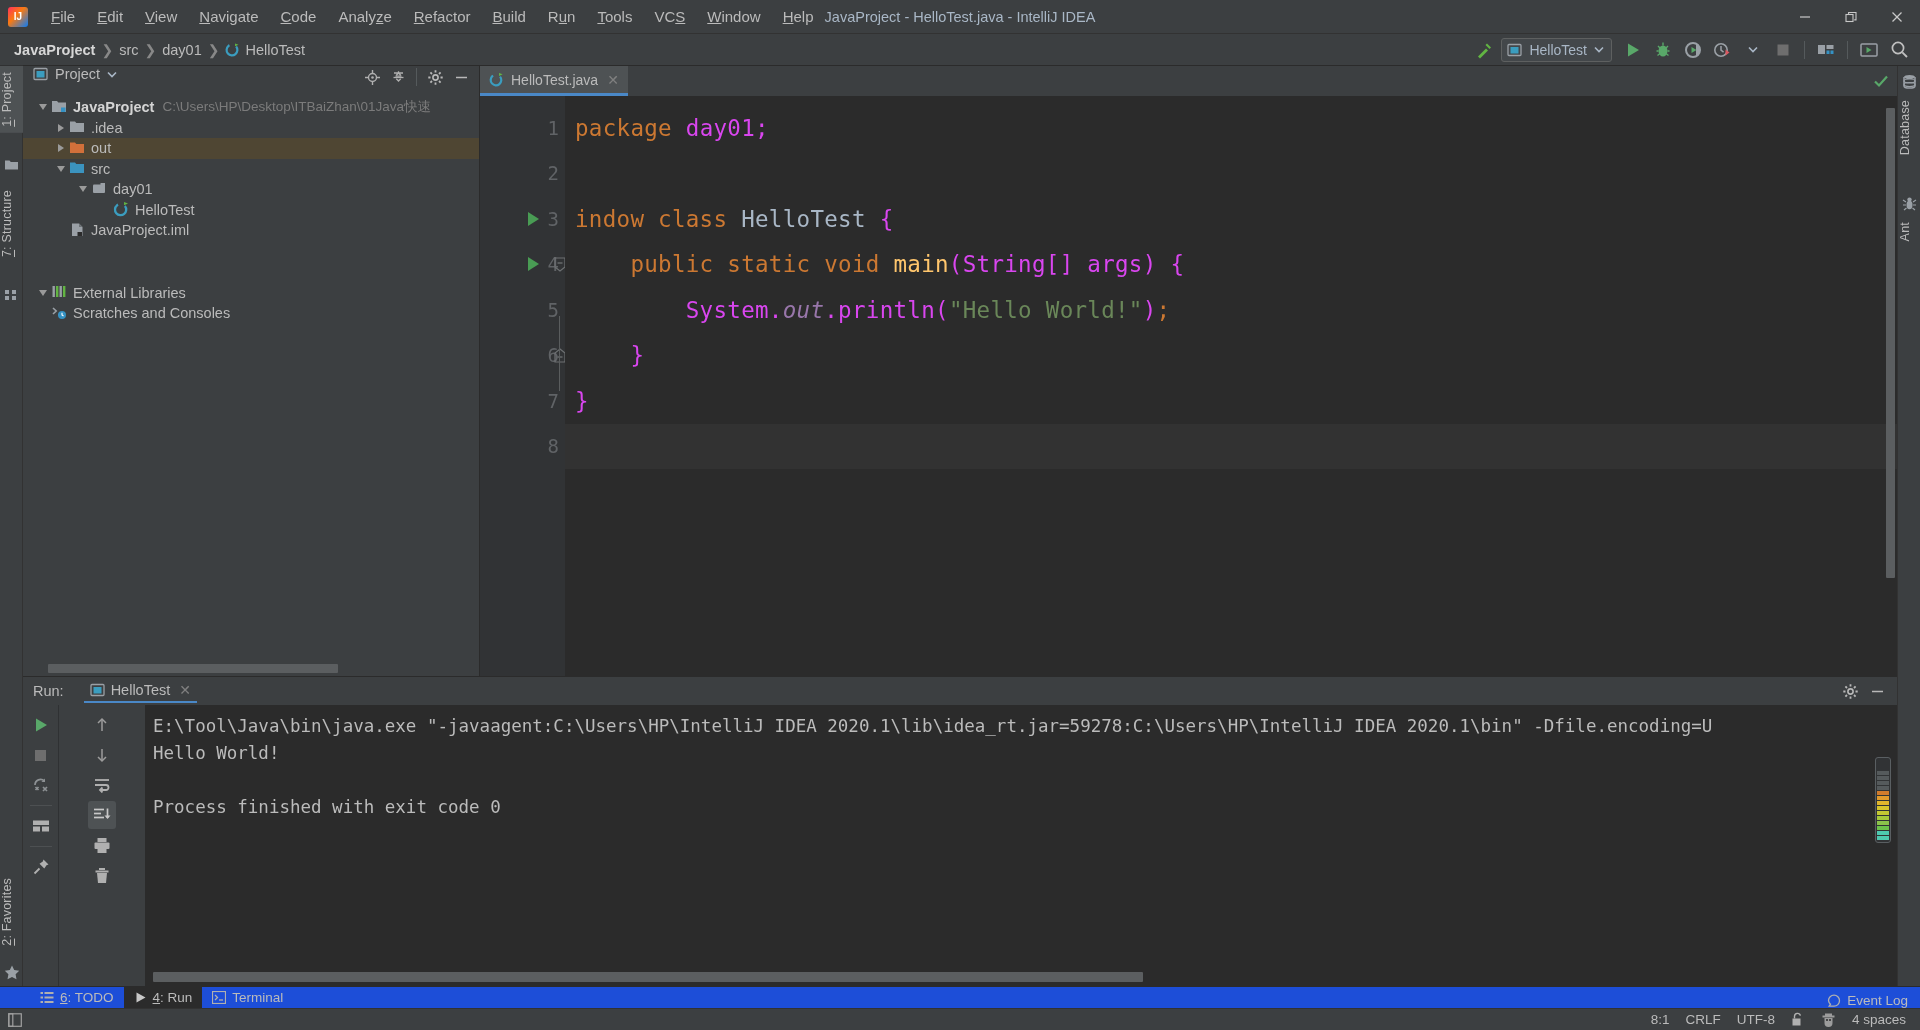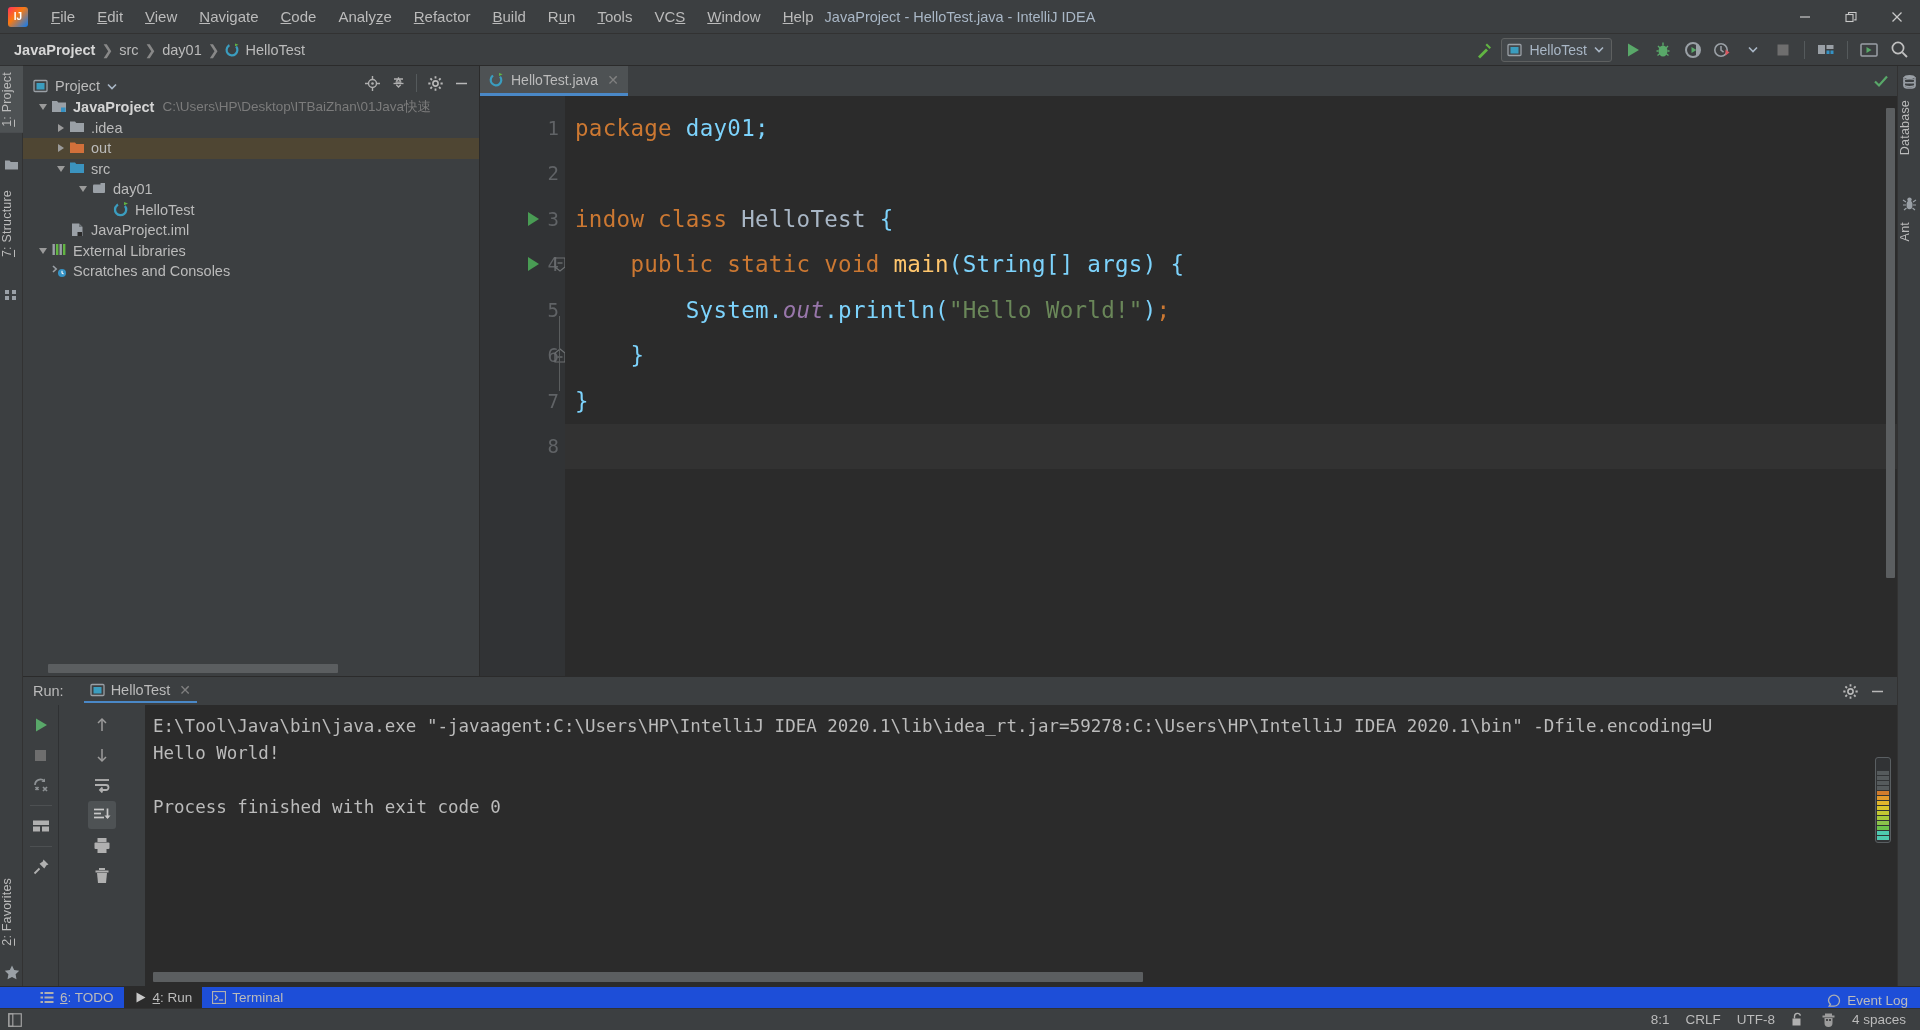--- a/index.html
+++ b/index.html
@@ -99,21 +99,21 @@
     background: #3c3f41; border-left: 1px solid #323232;
   }
 
   
   .project-panel {
     position: absolute; left: 23px; top: 66px; width: 457px; height: 610px;
     background: #3c3f41; border-right: 1px solid #2b2b2b;
     display: flex; flex-direction: column;
   }
   .panel-header {
-    height: 28px; display: flex; align-items: flex-end; padding: 0 6px 0 10px;
+    height: 28px; display: flex; align-items: flex-start; padding: 0 6px 0 10px;
     flex: none;
   }
   .panel-title {
     font-size: 14.5px; color: #bbbbbb; display: flex; align-items: center; gap: 7px;
   }
   .panel-actions { margin-left: auto; display: flex; align-items: center; gap: 2px; }
   .pbtn {
     width: 24px; height: 22px; display: flex; align-items: center;
     justify-content: center; border-radius: 3px;
   }
@@ -194,21 +194,21 @@
     flex: 1; background: #2b2b2b; position: relative; padding-top: 9px;
     overflow: hidden;
   }
   .cline {
     height: 45.5px; display: flex; align-items: center;
     font-family: "DejaVu Sans Mono", monospace; font-size: 22.5px;
     white-space: pre; padding-left: 10px; letter-spacing: .3px;
   }
   .cline.cur { background: #323232; }
   .kw   { color: #cc7832; }
-  .txt  { color: #7dd3fc; }
+  .txt  { color: #d946ef; }
   .cls  { color: #a9b7c6; }
   .mth  { color: #ffc66d; }
   .str  { color: #6a8759; }
   .fld  { color: #9876aa; font-style: italic; }
   .editor-vscroll {
     position: absolute; right: 2px; top: 12px; width: 9px; height: 470px;
     background: #5b5e60; border-radius: 1px;
   }
 
   
@@ -610,21 +610,21 @@
         <span class="ticon">
           <svg width="17" height="16" viewBox="0 0 17 16">
               <path d="M3 1.5h7l3.5 3.5V14H3z" fill="#9aa0a6"></path>
               <path d="M10 1.5v3.5h3.5z" fill="#6d7276"></path>
               <rect x="8.5" y="10" width="4.5" height="4" fill="#2b2b2b"></rect>
             </svg>
         </span>
         <span class="tlabel">JavaProject.iml</span>
       </div>
 
-      <div class="trow" style="padding-left:12px;">
+      <div class="trow" style="padding-left:12px;margin-top:42px;">
         <span class="twist">
             <span class="arrow-d"></span>
           </span>
         <span class="ticon">
           <svg width="17" height="15" viewBox="0 0 17 15">
               <rect x="1.5" y="2" width="2.4" height="11" fill="#9aa0a6"></rect>
               <rect x="5" y="2" width="2.4" height="11" fill="#62b543"></rect>
               <rect x="8.5" y="2" width="2.4" height="11" fill="#9aa0a6"></rect>
               <rect x="12" y="2" width="2.4" height="11" fill="#62b543"></rect>
             </svg>

